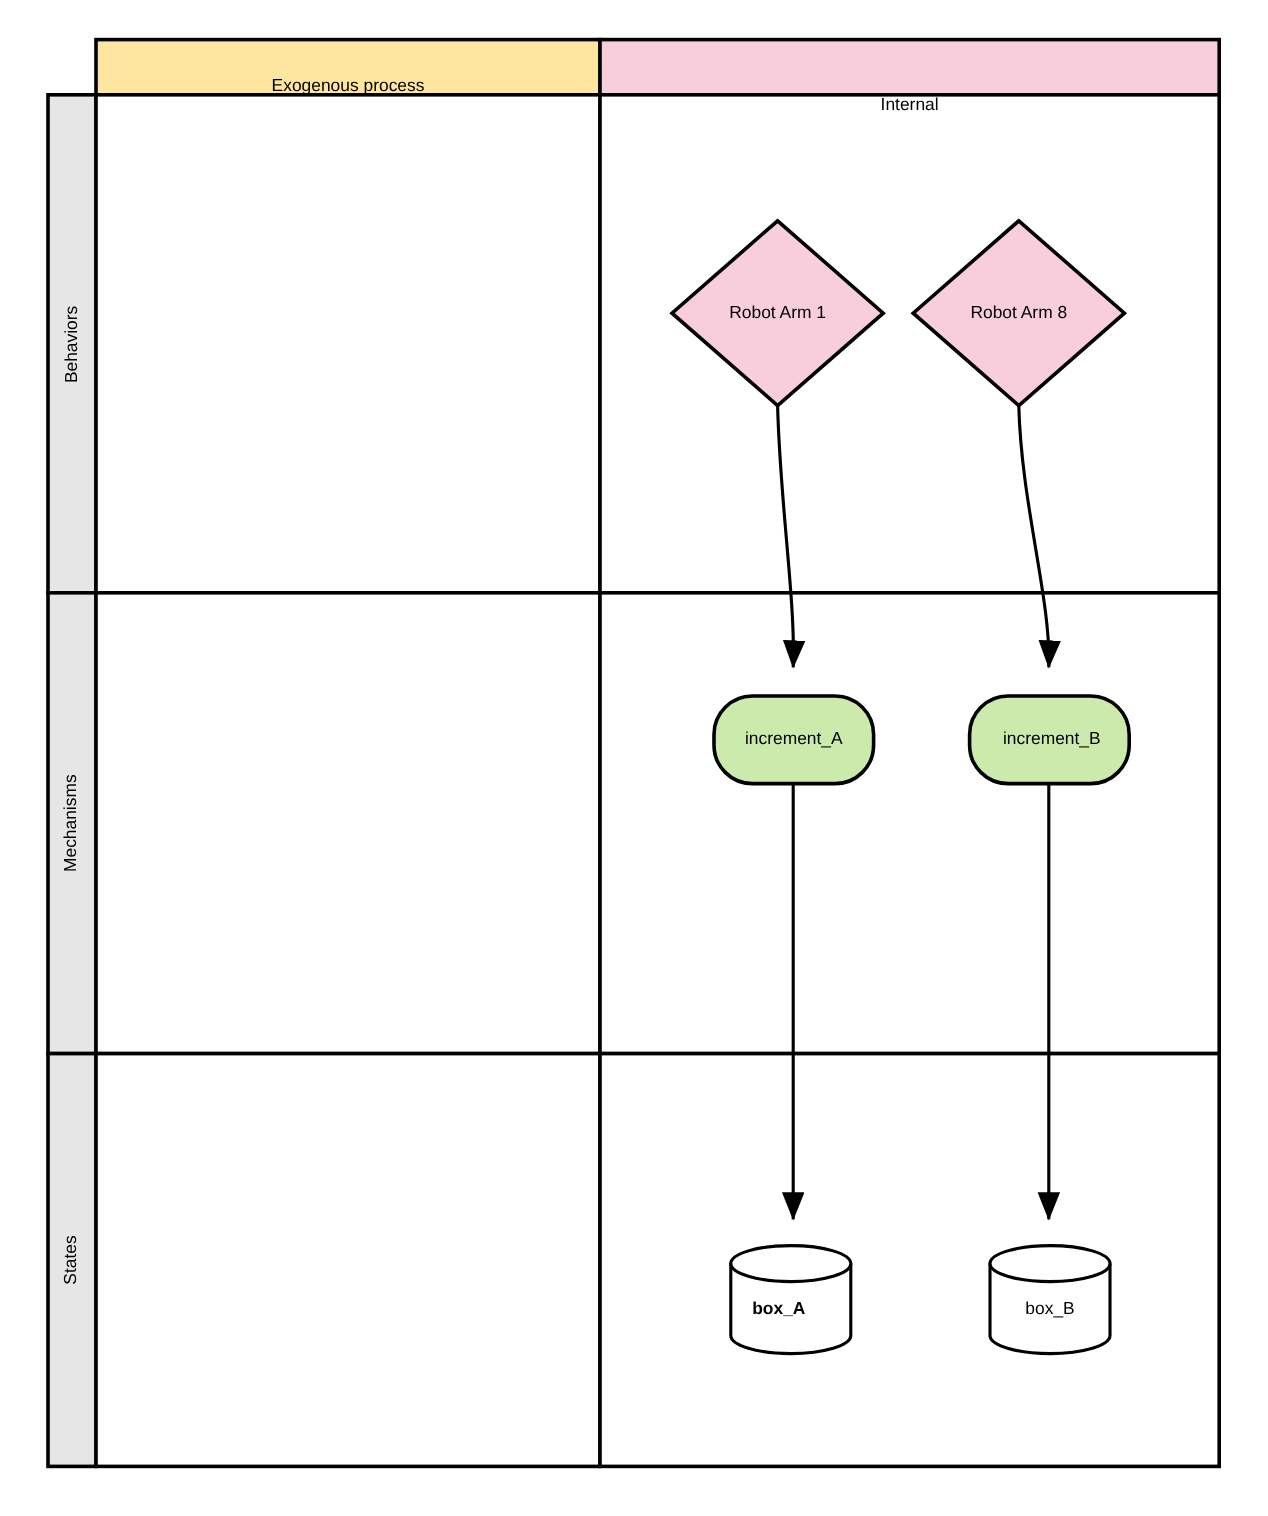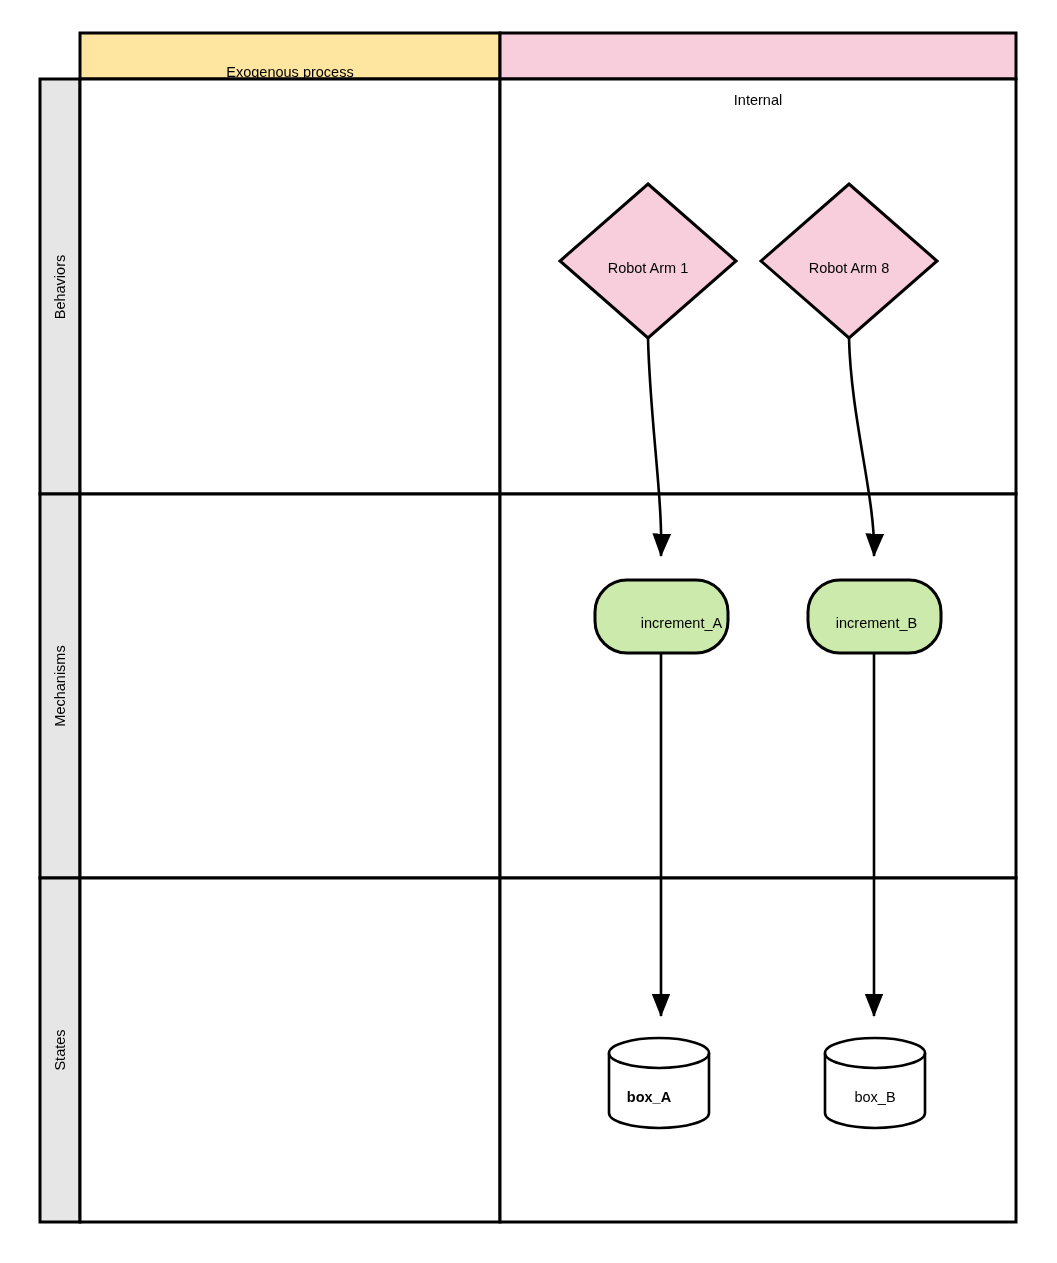--- a/index.html
+++ b/index.html
@@ -45,21 +45,21 @@
     white-space: nowrap;
     pointer-events: none;
   }
   .row-label span {
     transform: rotate(-90deg);
     display: block;
   }
   .node-label {
     position: absolute;
     display: flex;
-    align-items: flex-end;
+    align-items: center;
     justify-content: center;
     font-size: 14.5px;
     color: #000000;
     white-space: nowrap;
     pointer-events: none;
     text-align: center;
   }
 </style>
 </head>
 <body>
@@ -104,42 +104,42 @@
     </g>
     <g>
       <path d="M 825 1053 L 825 1113 A 50 15 0 0 0 925 1113 L 925 1053" fill="#ffffff" stroke="#000000" stroke-width="2.6"></path>
       <ellipse cx="875" cy="1053" rx="50" ry="15" fill="#ffffff" stroke="#000000" stroke-width="2.6"></ellipse>
     </g>
   </svg>
 
   <div class="cell-label" style="left:80px; top:33px; width:420px; height:46px;">
     <span>Exogenous process</span>
   </div>
-  <div class="cell-label" style="left:500px; top:45px; width:516px; height:62px;border-radius:15px;">
+  <div class="cell-label" style="left:500px; top:33px; width:516px; height:62px;border-radius:15px;">
     <span>Internal</span>
   </div>
 
   <div class="row-label" style="left:40px; top:79px; width:40px; height:415px;">
     <span>Behaviors</span>
   </div>
   <div class="row-label" style="left:40px; top:494px; width:40px; height:384px;">
     <span>Mechanisms</span>
   </div>
   <div class="row-label" style="left:40px; top:878px; width:40px; height:344px;">
     <span>States</span>
   </div>
 
   <div class="node-label" style="left:560px; top:246px; width:176px; height:30px;">
     <span>Robot Arm 1</span>
   </div>
   <div class="node-label" style="left:761px; top:246px; width:176px; height:30px;">
     <span>Robot Arm 8</span>
   </div>
 
-  <div class="node-label" style="left:595px; top:601px; width:133px; height:30px;padding-left:20px;">
+  <div class="node-label" style="left:595px; top:601px; width:133px; height:30px;">
     <span>increment_A</span>
   </div>
   <div class="node-label" style="left:808px; top:601px; width:137px; height:30px;">
     <span>increment_B</span>
   </div>
 
   <div class="node-label" style="left:609px; top:1077px; width:80px; height:28px;font-weight:bold;">
     <span>box_A</span>
   </div>
   <div class="node-label" style="left:825px; top:1077px; width:100px; height:28px;">

